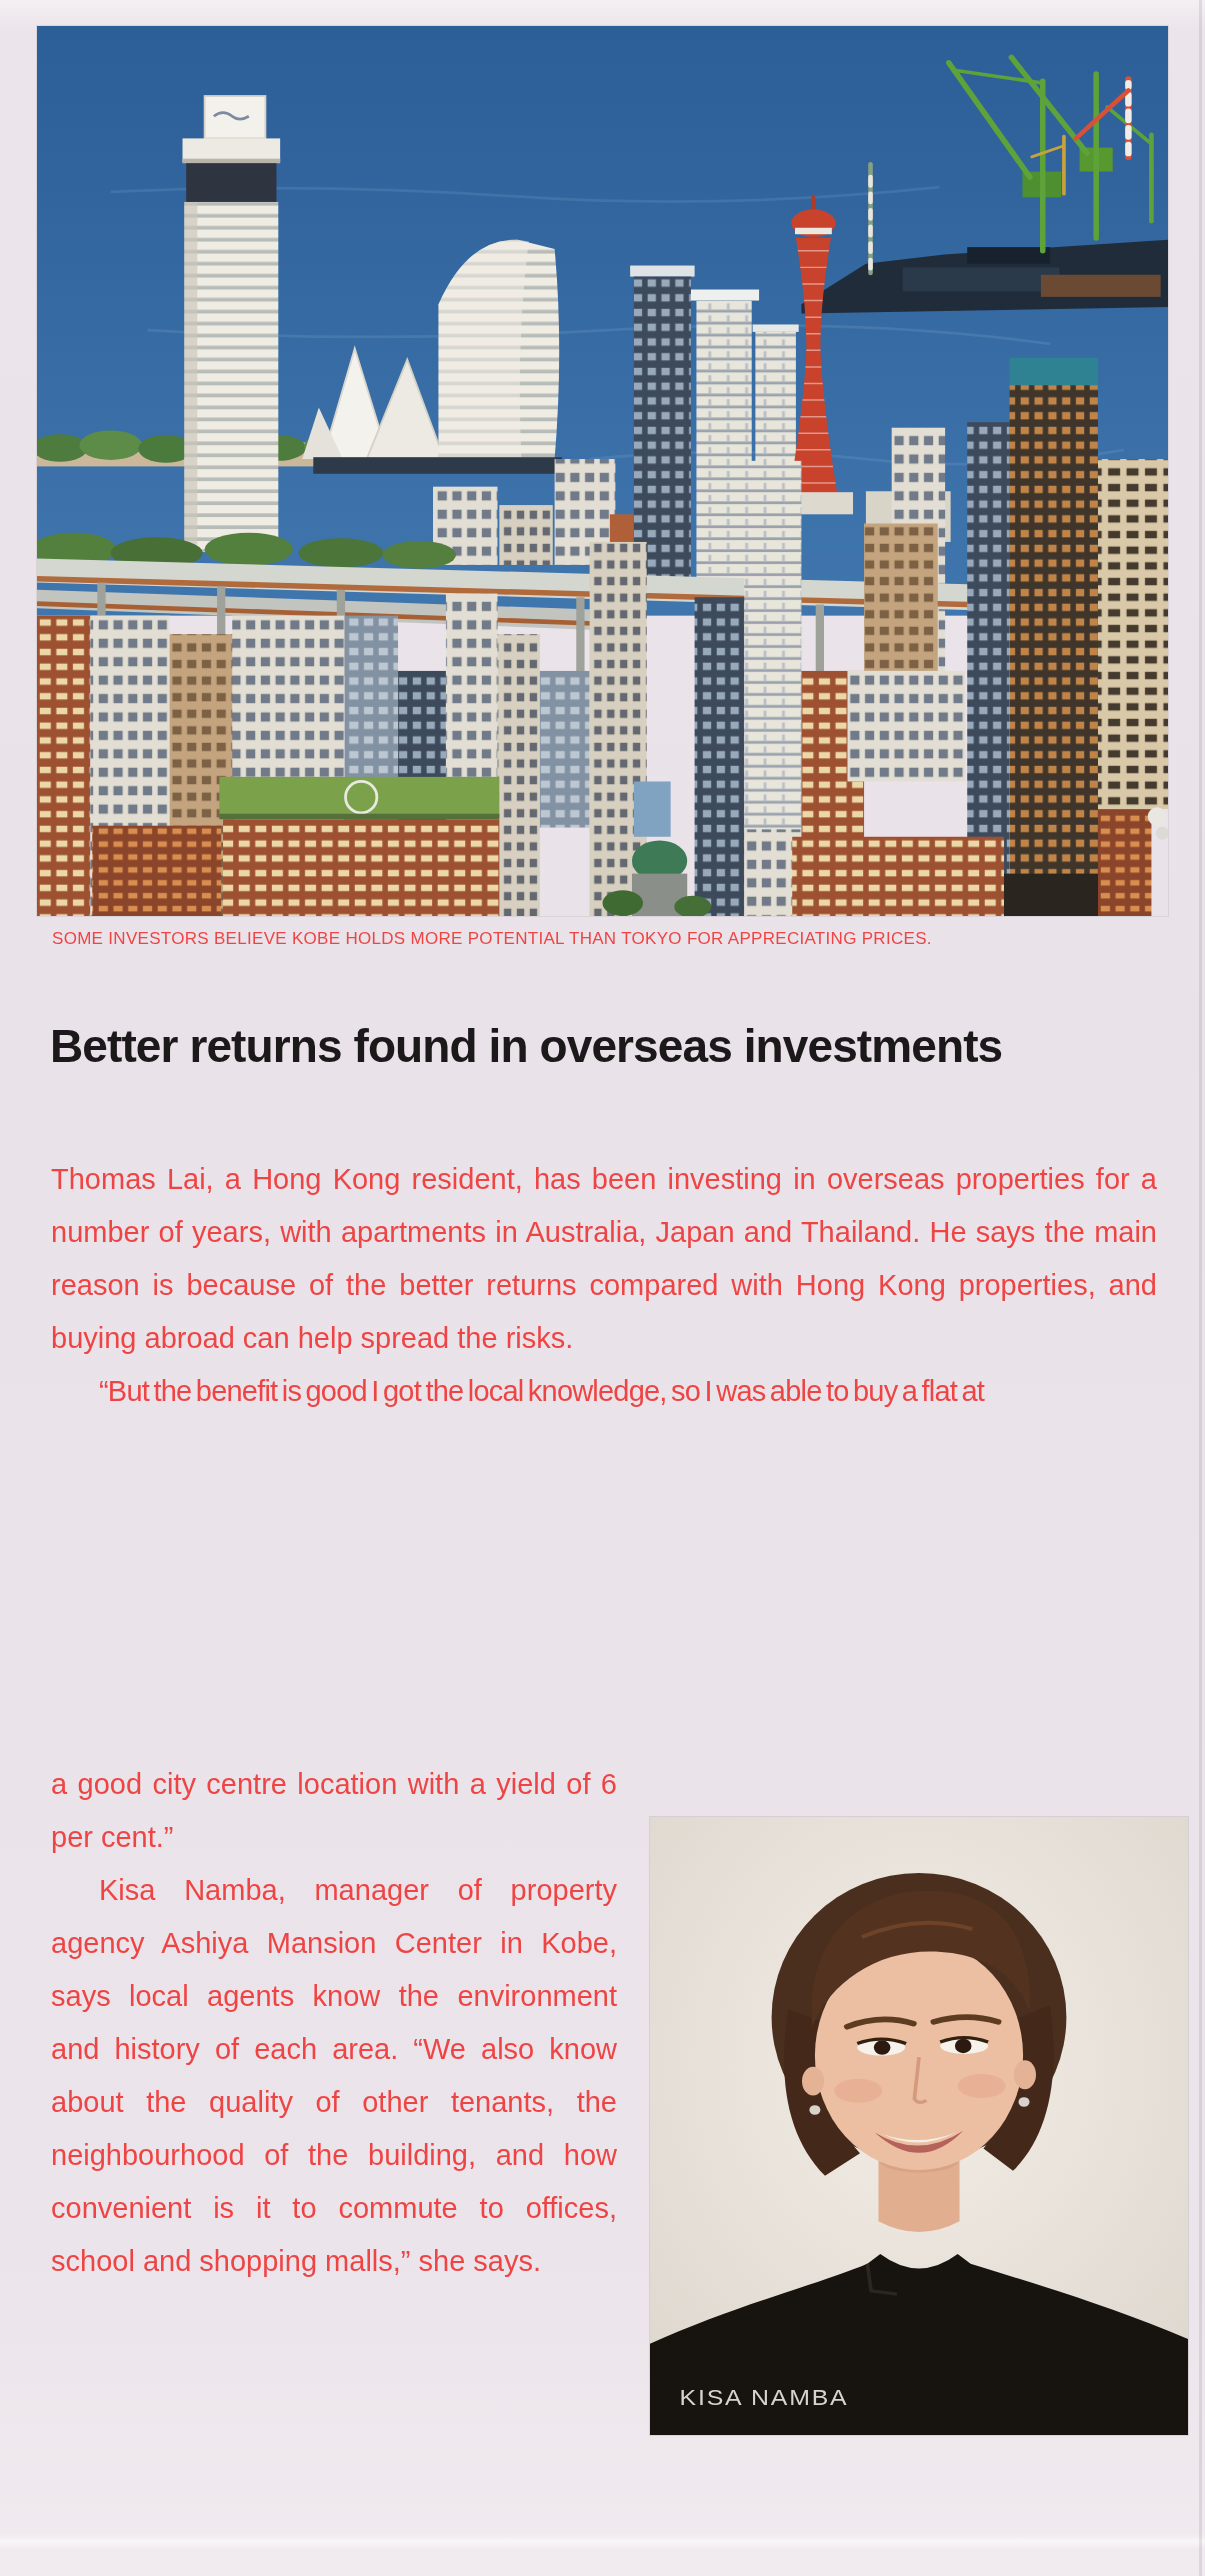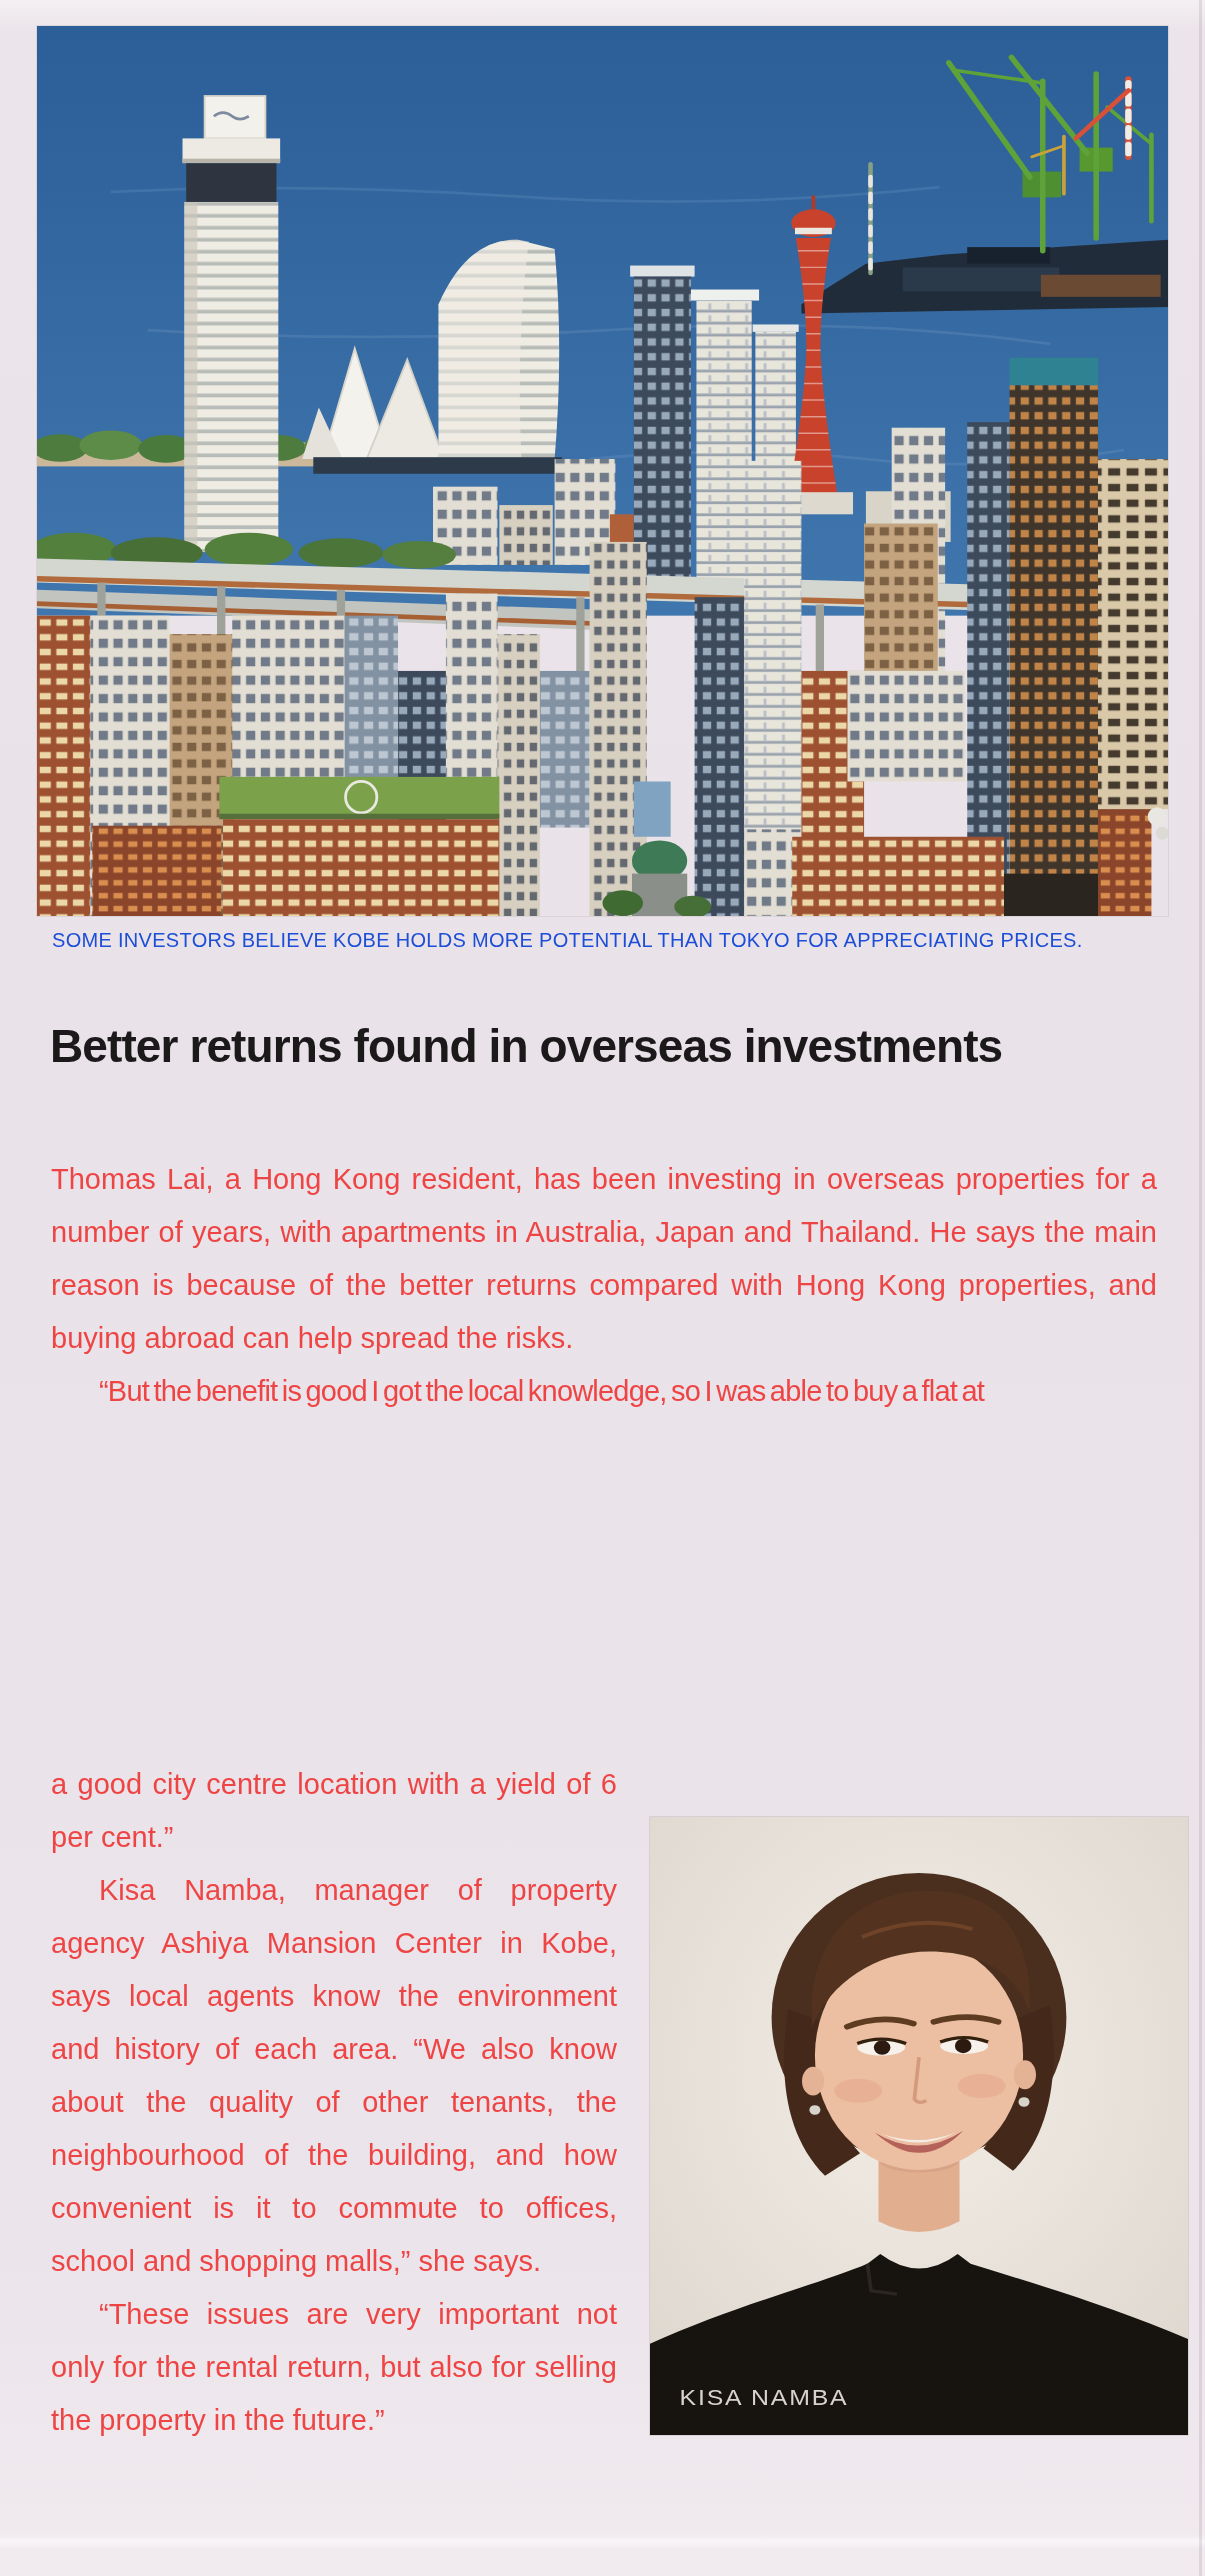--- a/index.html
+++ b/index.html
@@ -10,21 +10,21 @@
   }
   .page{position:absolute;inset:0;}
   .edge-right{position:absolute;top:0;right:2.8px;width:2.8px;height:100%;
     background:rgba(122,100,116,.16);}
   .bottom-band{position:absolute;left:0;top:2534px;width:100%;height:14.7px;
     background:linear-gradient(180deg,rgba(255,255,255,.0),rgba(255,255,255,.55),rgba(255,255,255,.0));}
   .hero{position:absolute;left:37px;top:26px;width:1131px;height:890px;
     box-shadow:0 0 0 0.9px rgba(90,80,90,.12);}
   .hero svg{display:block;width:100%;height:100%;}
   .photo-caption{position:absolute;left:52px;top:929px;width:1115px;
-    font-size:20px;letter-spacing:0.3px;color:#1d4ed8;}
+    font-size:17px;letter-spacing:0.3px;color:#ef4444;}
   .headline{position:absolute;left:50px;top:988px;width:1115px;
     font-size:46px;line-height:55px;font-weight:700;letter-spacing:-0.9px;color:#1c191b;}
   .bodytext{font-size:29px;line-height:53px;color:#ef4444;text-align:justify;}
   .bodytext p{margin:0;}
   .body-full{position:absolute;left:51px;top:1153px;width:1106px;}
   .p-indent{text-indent:48px;}
   .lead-line{text-indent:48px;white-space:nowrap;letter-spacing:-0.8px;word-spacing:-2.8px;}
   .narrow{position:absolute;left:51px;top:1758px;width:566px;}
   .portrait{position:absolute;left:650px;top:1817px;width:538px;height:618px;
     box-shadow:0 0 0 0.9px rgba(90,80,90,.15);}
@@ -272,21 +272,20 @@
   <h1 class="headline">Better returns found in overseas investments</h1>
 
   <div class="body-full bodytext">
     <p>Thomas Lai, a Hong Kong resident, has been investing in overseas properties for a number of years, with apartments in Australia, Japan and Thailand. He says the main reason is because of the better returns compared with Hong Kong properties, and buying abroad can help spread the risks.</p>
     <p class="lead-line">“But the benefit is good I got the local knowledge, so I was able to buy a flat at</p>
   </div>
 
   <div class="narrow bodytext">
     <p>a good city centre location with a yield of 6 per cent.”</p>
     <p class="p-indent">Kisa Namba, manager of property agency Ashiya Mansion Center in Kobe, says local agents know the environment and history of each area. “We also know about the quality of other tenants, the neighbourhood of the building, and how convenient is it to commute to offices, school and shopping malls,” she says.</p>
-    <p class="p-indent">“These issues are very important not only for the rental return, but also for selling the property in the future.”</p>
   </div>
 
   <div class="portrait">
     <svg viewBox="0 0 584 772" preserveAspectRatio="none">
       <defs>
         <radialGradient id="gbg" cx="50%" cy="40%" r="75%">
           <stop offset="0" stop-color="#f2ede6"></stop>
             <stop offset="1" stop-color="#ddd6cd"></stop>
         </radialGradient>
       </defs>

